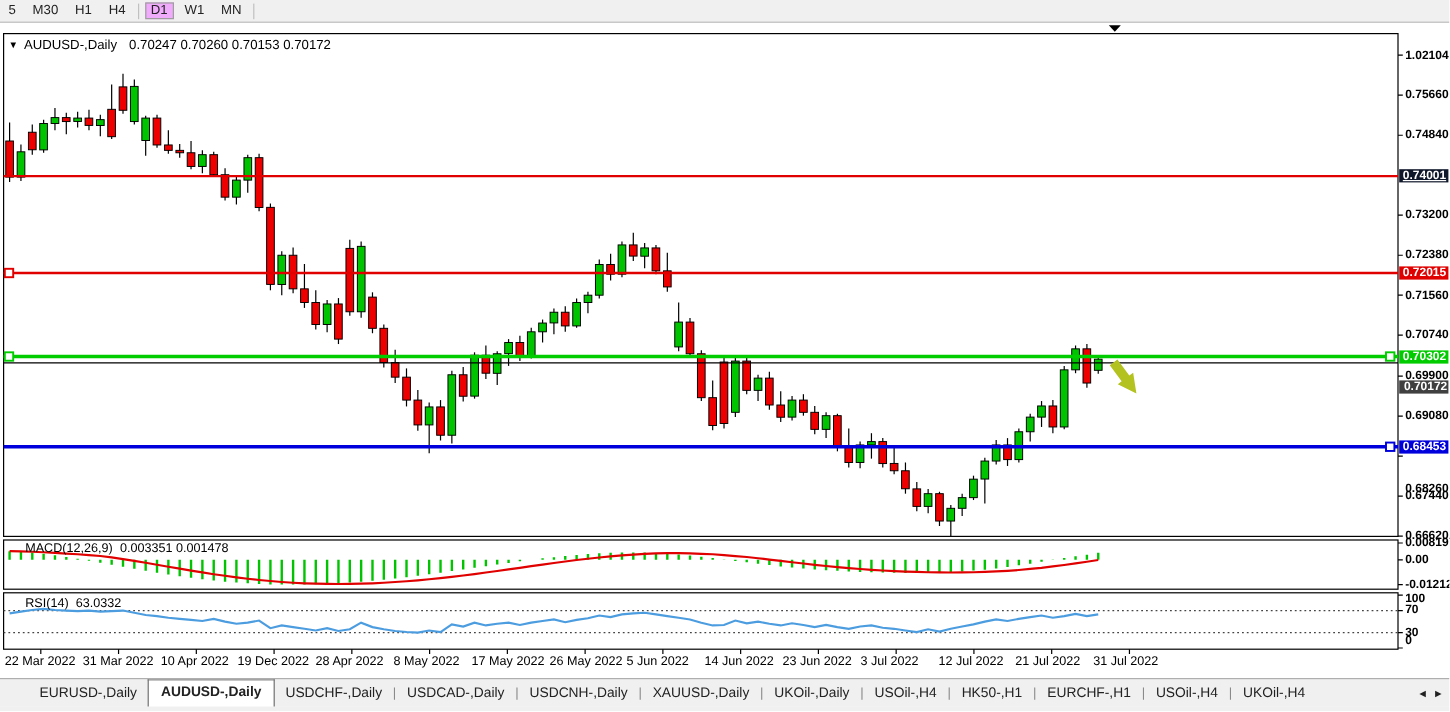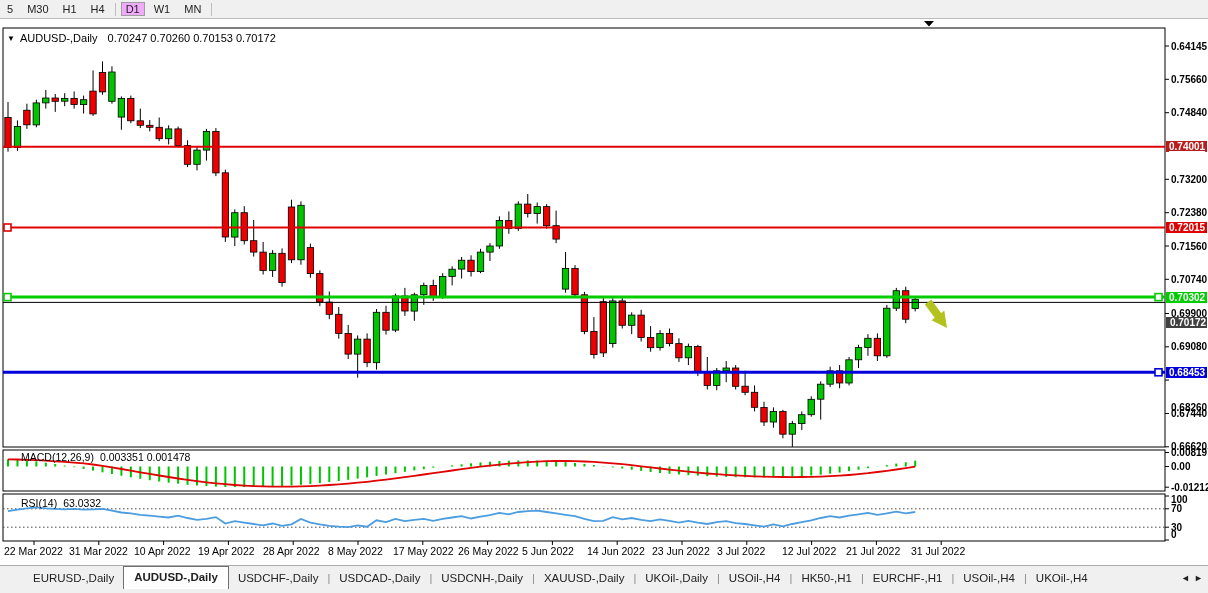--- a/index.html
+++ b/index.html
@@ -394,48 +394,48 @@
       <line x1="552.4" y1="541" x2="552.4" y2="545" stroke="#000" stroke-width="1"></line>
       <line x1="617.2" y1="541" x2="617.2" y2="545" stroke="#000" stroke-width="1"></line>
       <line x1="682.0" y1="541" x2="682.0" y2="545" stroke="#000" stroke-width="1"></line>
       <line x1="746.8" y1="541" x2="746.8" y2="545" stroke="#000" stroke-width="1"></line>
       <line x1="811.6" y1="541" x2="811.6" y2="545" stroke="#000" stroke-width="1"></line>
       <line x1="876.4" y1="541" x2="876.4" y2="545" stroke="#000" stroke-width="1"></line>
       <line x1="941.2" y1="541" x2="941.2" y2="545" stroke="#000" stroke-width="1"></line>
     </svg>
 
   <div id="overlay">
-      <div class="axlbl" style="left: 1171px; top: 40.5px;">0.64145</div>
+      <div class="axlbl" style="left: 1171px; top: 40.5px;">1.02104</div>
       <div class="axlbl" style="left: 1171px; top: 73.8px;">0.75660</div>
       <div class="axlbl" style="left: 1171px; top: 107.2px;">0.74840</div>
       <div class="axlbl" style="left: 1171px; top: 173.8px;">0.73200</div>
       <div class="axlbl" style="left: 1171px; top: 207.2px;">0.72380</div>
       <div class="axlbl" style="left: 1171px; top: 240.5px;">0.71560</div>
       <div class="axlbl" style="left: 1171px; top: 273.8px;">0.70740</div>
       <div class="axlbl" style="left: 1171px; top: 308px;">0.69900</div>
       <div class="axlbl" style="left: 1171px; top: 341.3px;">0.69080</div>
       <div class="axlbl" style="left: 1171px; top: 374.6px; margin-top: 27px;">0.68260</div>
       <div class="axlbl" style="left: 1171px; top: 408px;">0.67440</div>
       <div class="axlbl" style="left: 1171px; top: 441.3px;">0.66620</div>
       <div class="axlbl" style="left: 1171px; top: 447px;">0.008197</div>
       <div class="axlbl" style="left: 1171px; top: 461px;">0.00</div>
       <div class="axlbl" style="left: 1171px; top: 481.7px;">-0.012121</div>
       <div class="axlbl" style="left: 1171px; top: 494px;">100</div>
       <div class="axlbl" style="left: 1171px; top: 503.3px;">70</div>
       <div class="axlbl" style="left: 1171px; top: 521.7px;">30</div>
       <div class="axlbl" style="left: 1171px; top: 529px;">0</div>
-      <div class="badge" style="top: 141.3px; background: #b91c1c; color: rgb(255, 255, 255); text-decoration: underline;">0.74001</div>
+      <div class="badge" style="top: 141.3px; background: #0f172a; color: rgb(255, 255, 255); text-decoration: underline;">0.74001</div>
       <div class="badge" style="top: 222px; background: rgb(224, 0, 0); color: rgb(255, 255, 255);">0.72015</div>
       <div class="badge" style="top: 291.6px; background: rgb(0, 204, 0); color: rgb(255, 255, 255);">0.70302</div>
       <div class="badge" style="top: 317px; background: #404040; color: rgb(255, 255, 255); text-align: center;">0.70172</div>
       <div class="badge" style="top: 366.8px; background: rgb(0, 0, 221); color: rgb(255, 255, 255);">0.68453</div>
       <div class="datelbl" style="left: 4px; top: 545px;">22 Mar 2022</div>
       <div class="datelbl" style="left: 69px; top: 545px;">31 Mar 2022</div>
       <div class="datelbl" style="left: 134px; top: 545px;">10 Apr 2022</div>
-      <div class="datelbl" style="left: 198px; top: 545px;">19 Apr 2022</div>
+      <div class="datelbl" style="left: 198px; top: 545px;">19 Dec 2022</div>
       <div class="datelbl" style="left: 263px; top: 545px;">28 Apr 2022</div>
       <div class="datelbl" style="left: 328px; top: 545px;">8 May 2022</div>
       <div class="datelbl" style="left: 393px; top: 545px;">17 May 2022</div>
       <div class="datelbl" style="left: 458px; top: 545px;">26 May 2022</div>
       <div class="datelbl" style="left: 522px; top: 545px;">5 Jun 2022</div>
       <div class="datelbl" style="left: 587px; top: 545px;">14 Jun 2022</div>
       <div class="datelbl" style="left: 652px; top: 545px;">23 Jun 2022</div>
       <div class="datelbl" style="left: 717px; top: 545px;">3 Jul 2022</div>
       <div class="datelbl" style="left: 782px; top: 545px;">12 Jul 2022</div>
       <div class="datelbl" style="left: 846px; top: 545px;">21 Jul 2022</div>

